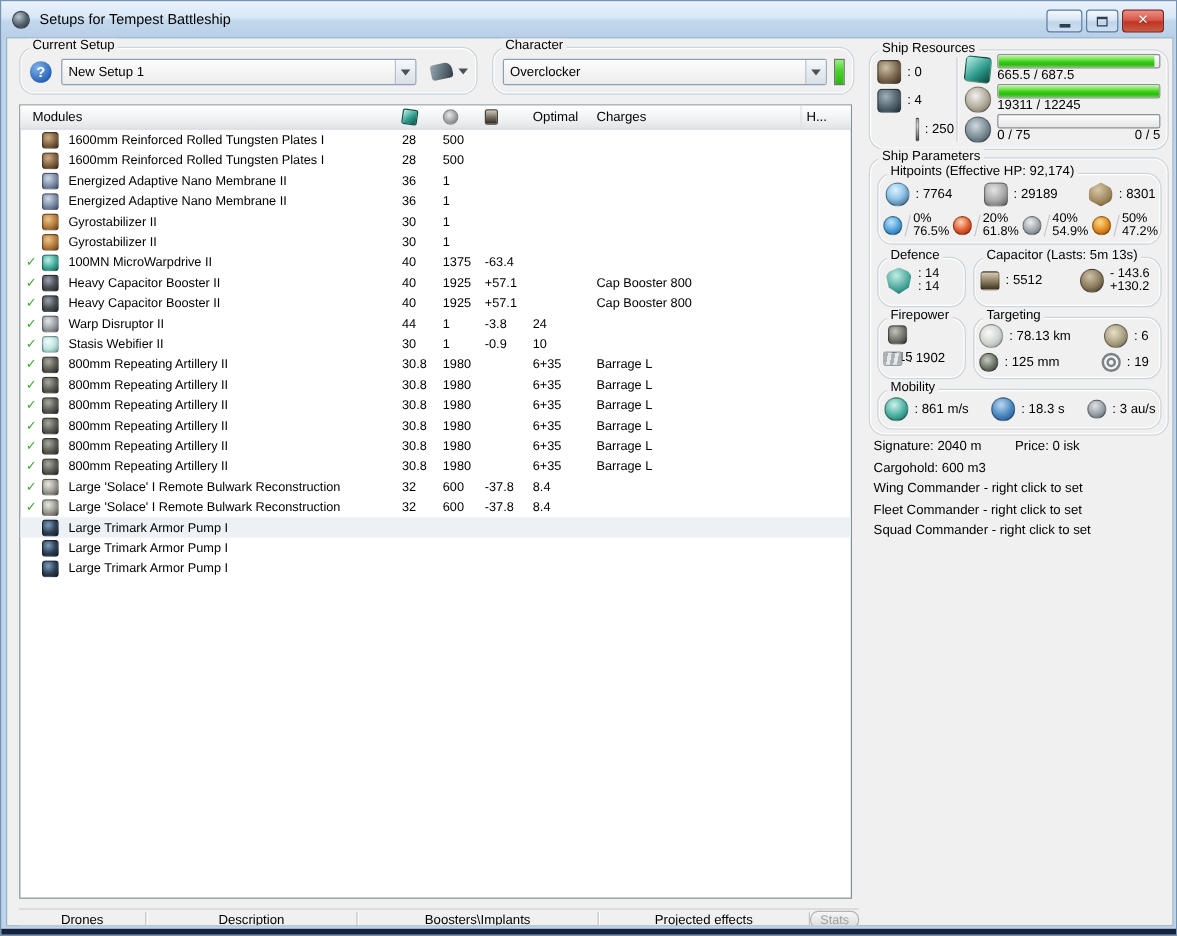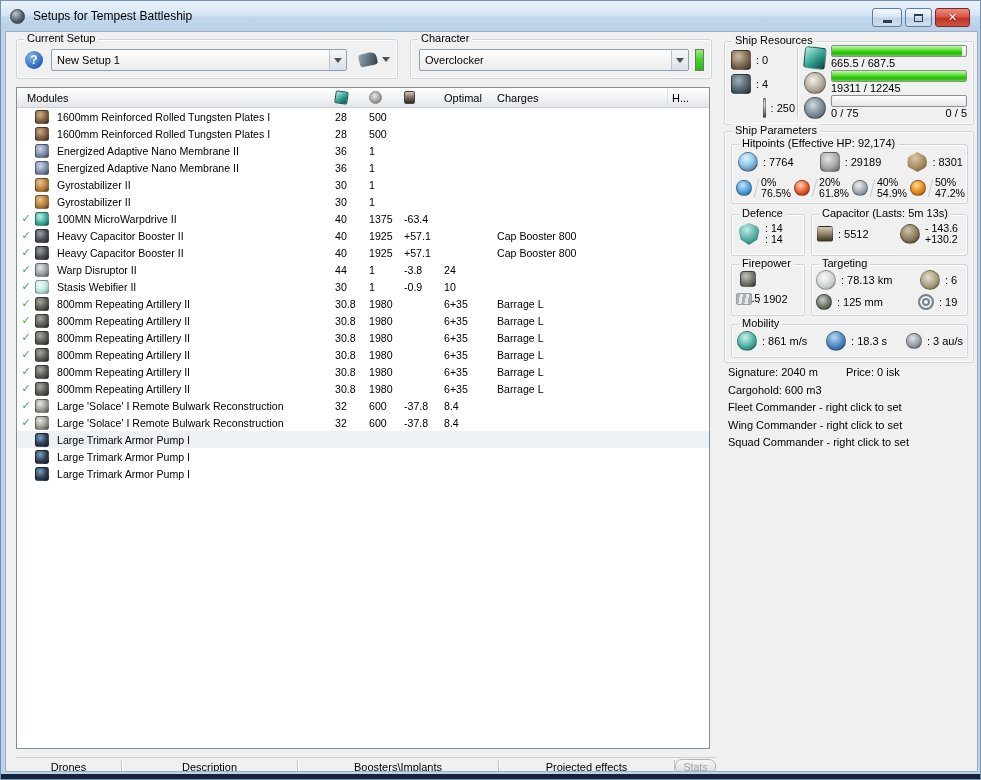--- a/index.html
+++ b/index.html
@@ -27,21 +27,21 @@
     color:#fff; font-weight:bold; }
   .glyph-min { width:9px; height:3px; background:#2c3e50; margin-top:8px; }
   .glyph-max { width:9px; height:8px; border:1px solid #2c3e50; border-top-width:2px; }
   .glyph-x { font-size:11px; line-height:1; text-shadow:0 1px 1px rgba(0,0,0,.4); }
 
   
   .content { position:absolute; left:4px; top:30px; width:973px; height:741px;
     background:#f0f0f0; border:1px solid #98b1c8; overflow:hidden; }
   .bottom-navy { position:absolute; left:0; bottom:0; width:981px; height:5px; background:#16233e; }
 
-  .grp { position:absolute; border:1px solid #cdd5db; border-radius:3px;
+  .grp { position:absolute; border:1px solid #cdd5db; border-radius:13px;
          box-shadow:inset 0 0 0 1px #ffffff; }
   .grp-label { position:absolute; top:-8px; left:7px; background:#f0f0f0; padding:0 3px;
                font-size:11px; white-space:nowrap; }
 
   
   .combo { position:absolute; height:22px; background:#fff; border:1px solid #8ca0b4;
     border-radius:2px; display:flex; align-items:center; padding-left:5px;
     background:linear-gradient(#fdfdfd,#ececec); }
   .combo .val { flex:1; font-size:11px; }
   .combo .dd { width:17px; align-self:stretch; border-left:1px solid #b5c2cf;
@@ -641,22 +641,22 @@
           </div>
         </div>
       </div>
 
       <div class="info-block">
         <div style="display:flex; gap:28px;">
           <span>Signature: 2040 m</span>
           <span>Price: 0 isk</span>
         </div>
         <div>Cargohold: 600 m3</div>
+        <div>Wing Commander - right click to set</div>
         <div>Fleet Commander - right click to set</div>
-        <div>Wing Commander - right click to set</div>
         <div>Squad Commander - right click to set</div>
       </div>
     </div>
 
     <div class="tabstrip">
       <span id="tabs-holder" style="display:flex; height:100%; align-items:center;">
           <span class="tabseg" style="width: 105px;">Drones</span>
           <span class="tabsep"></span>
           <span class="tabseg" style="width: 175px;">Description</span>
           <span class="tabsep"></span>

